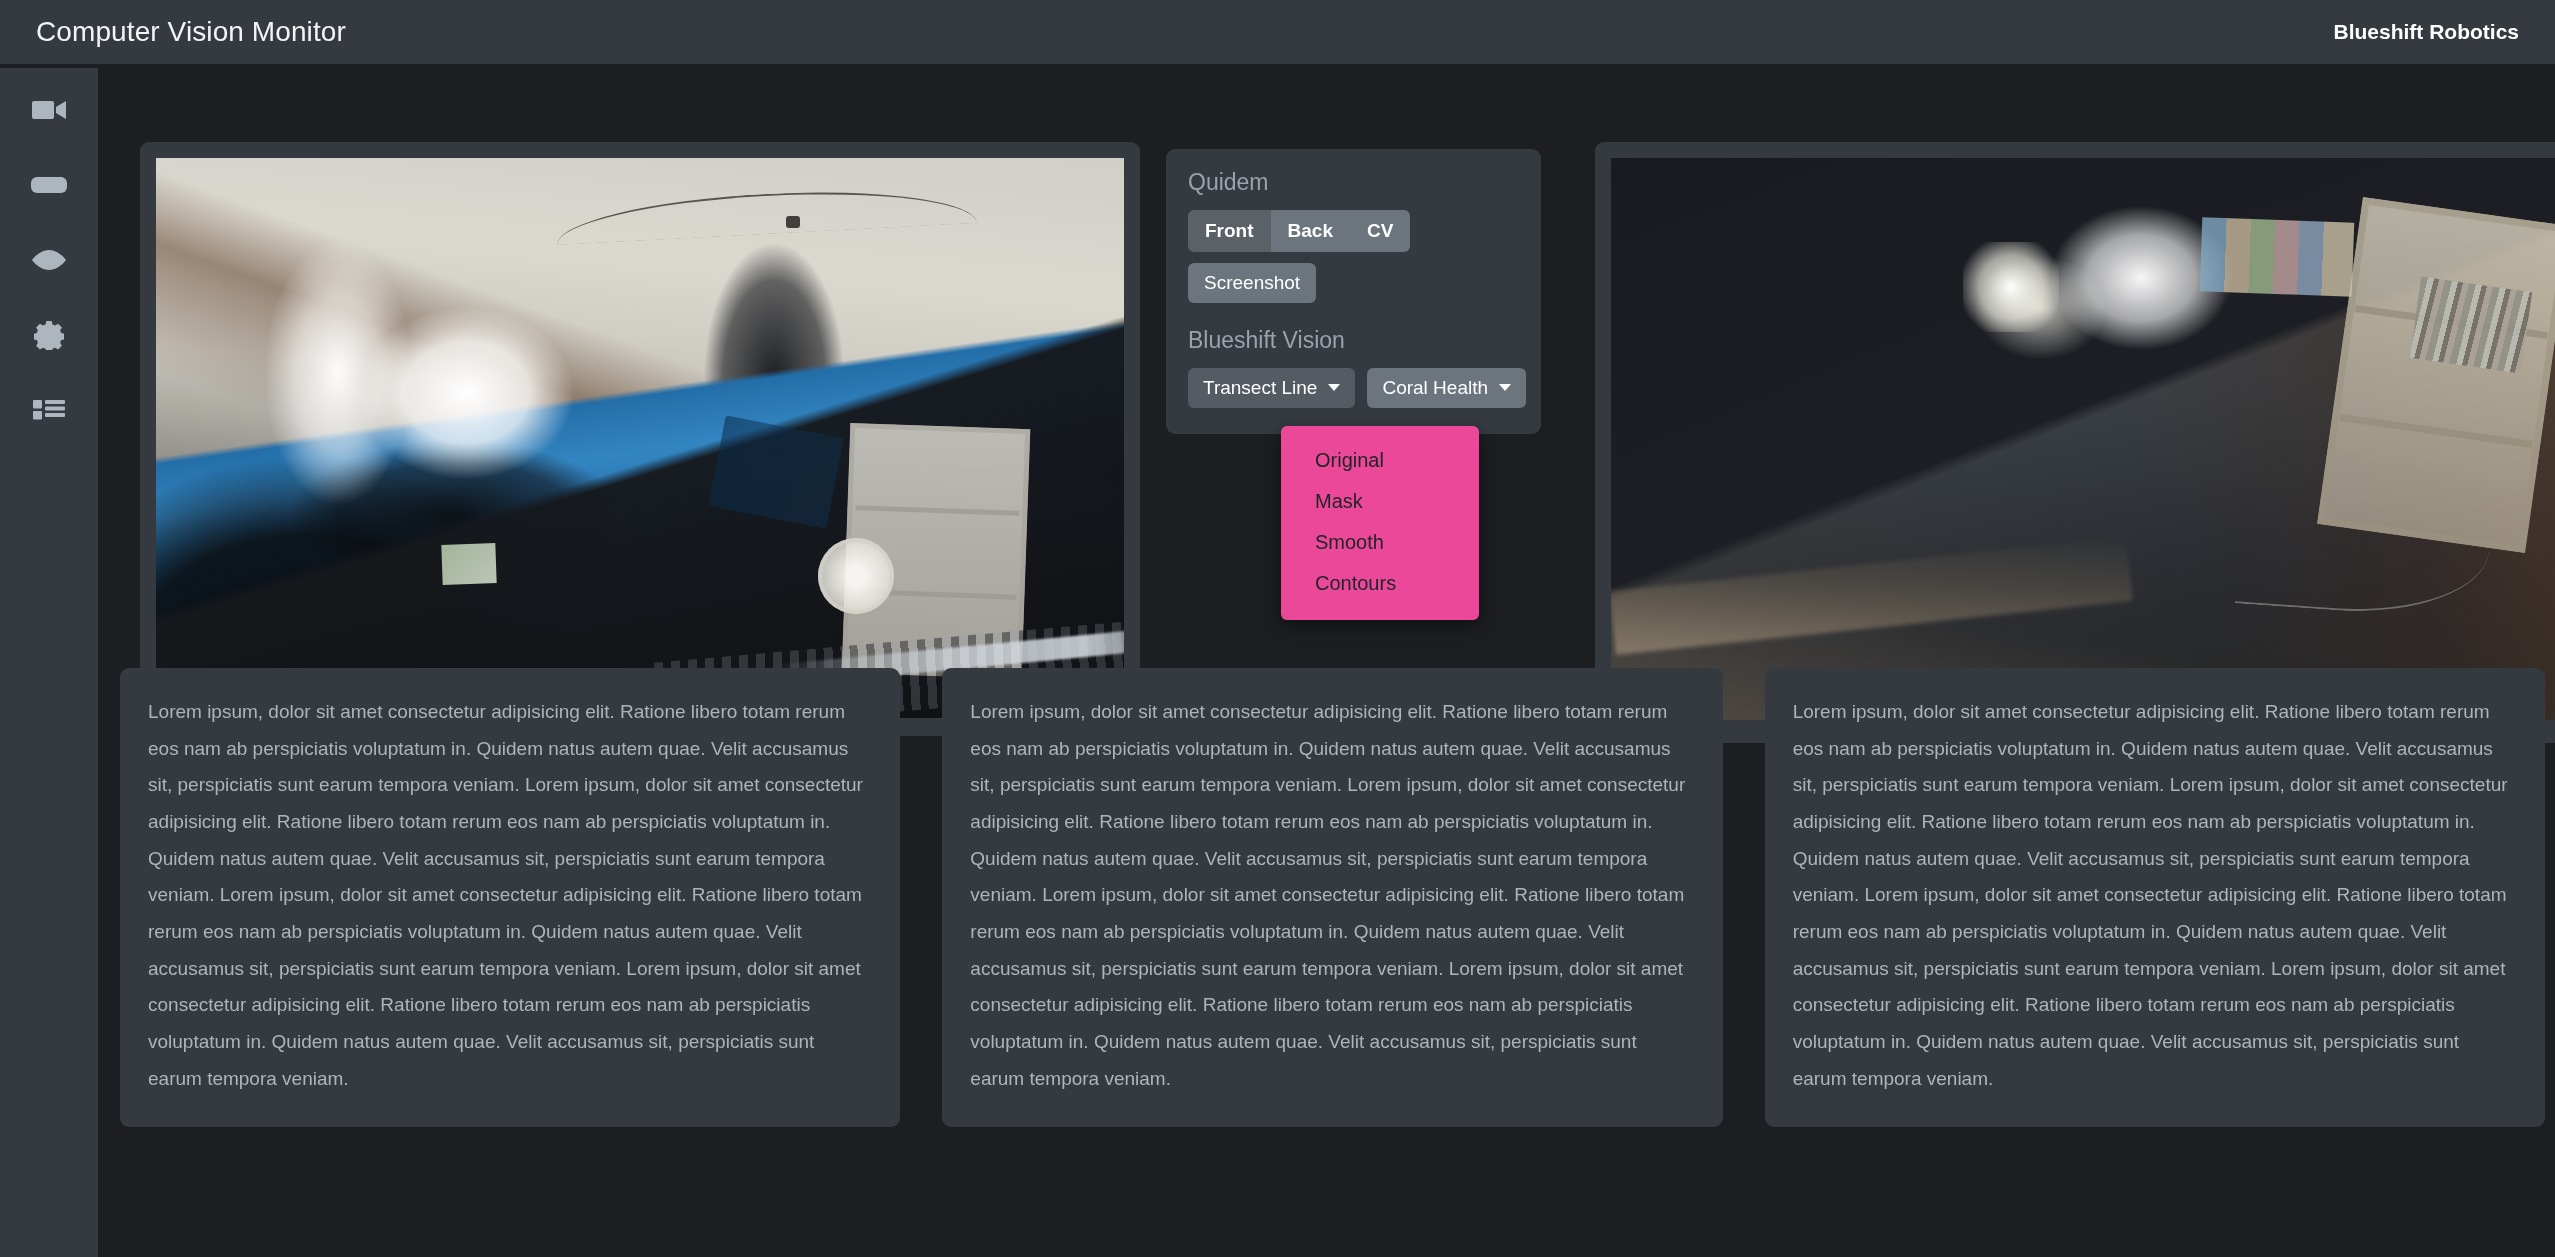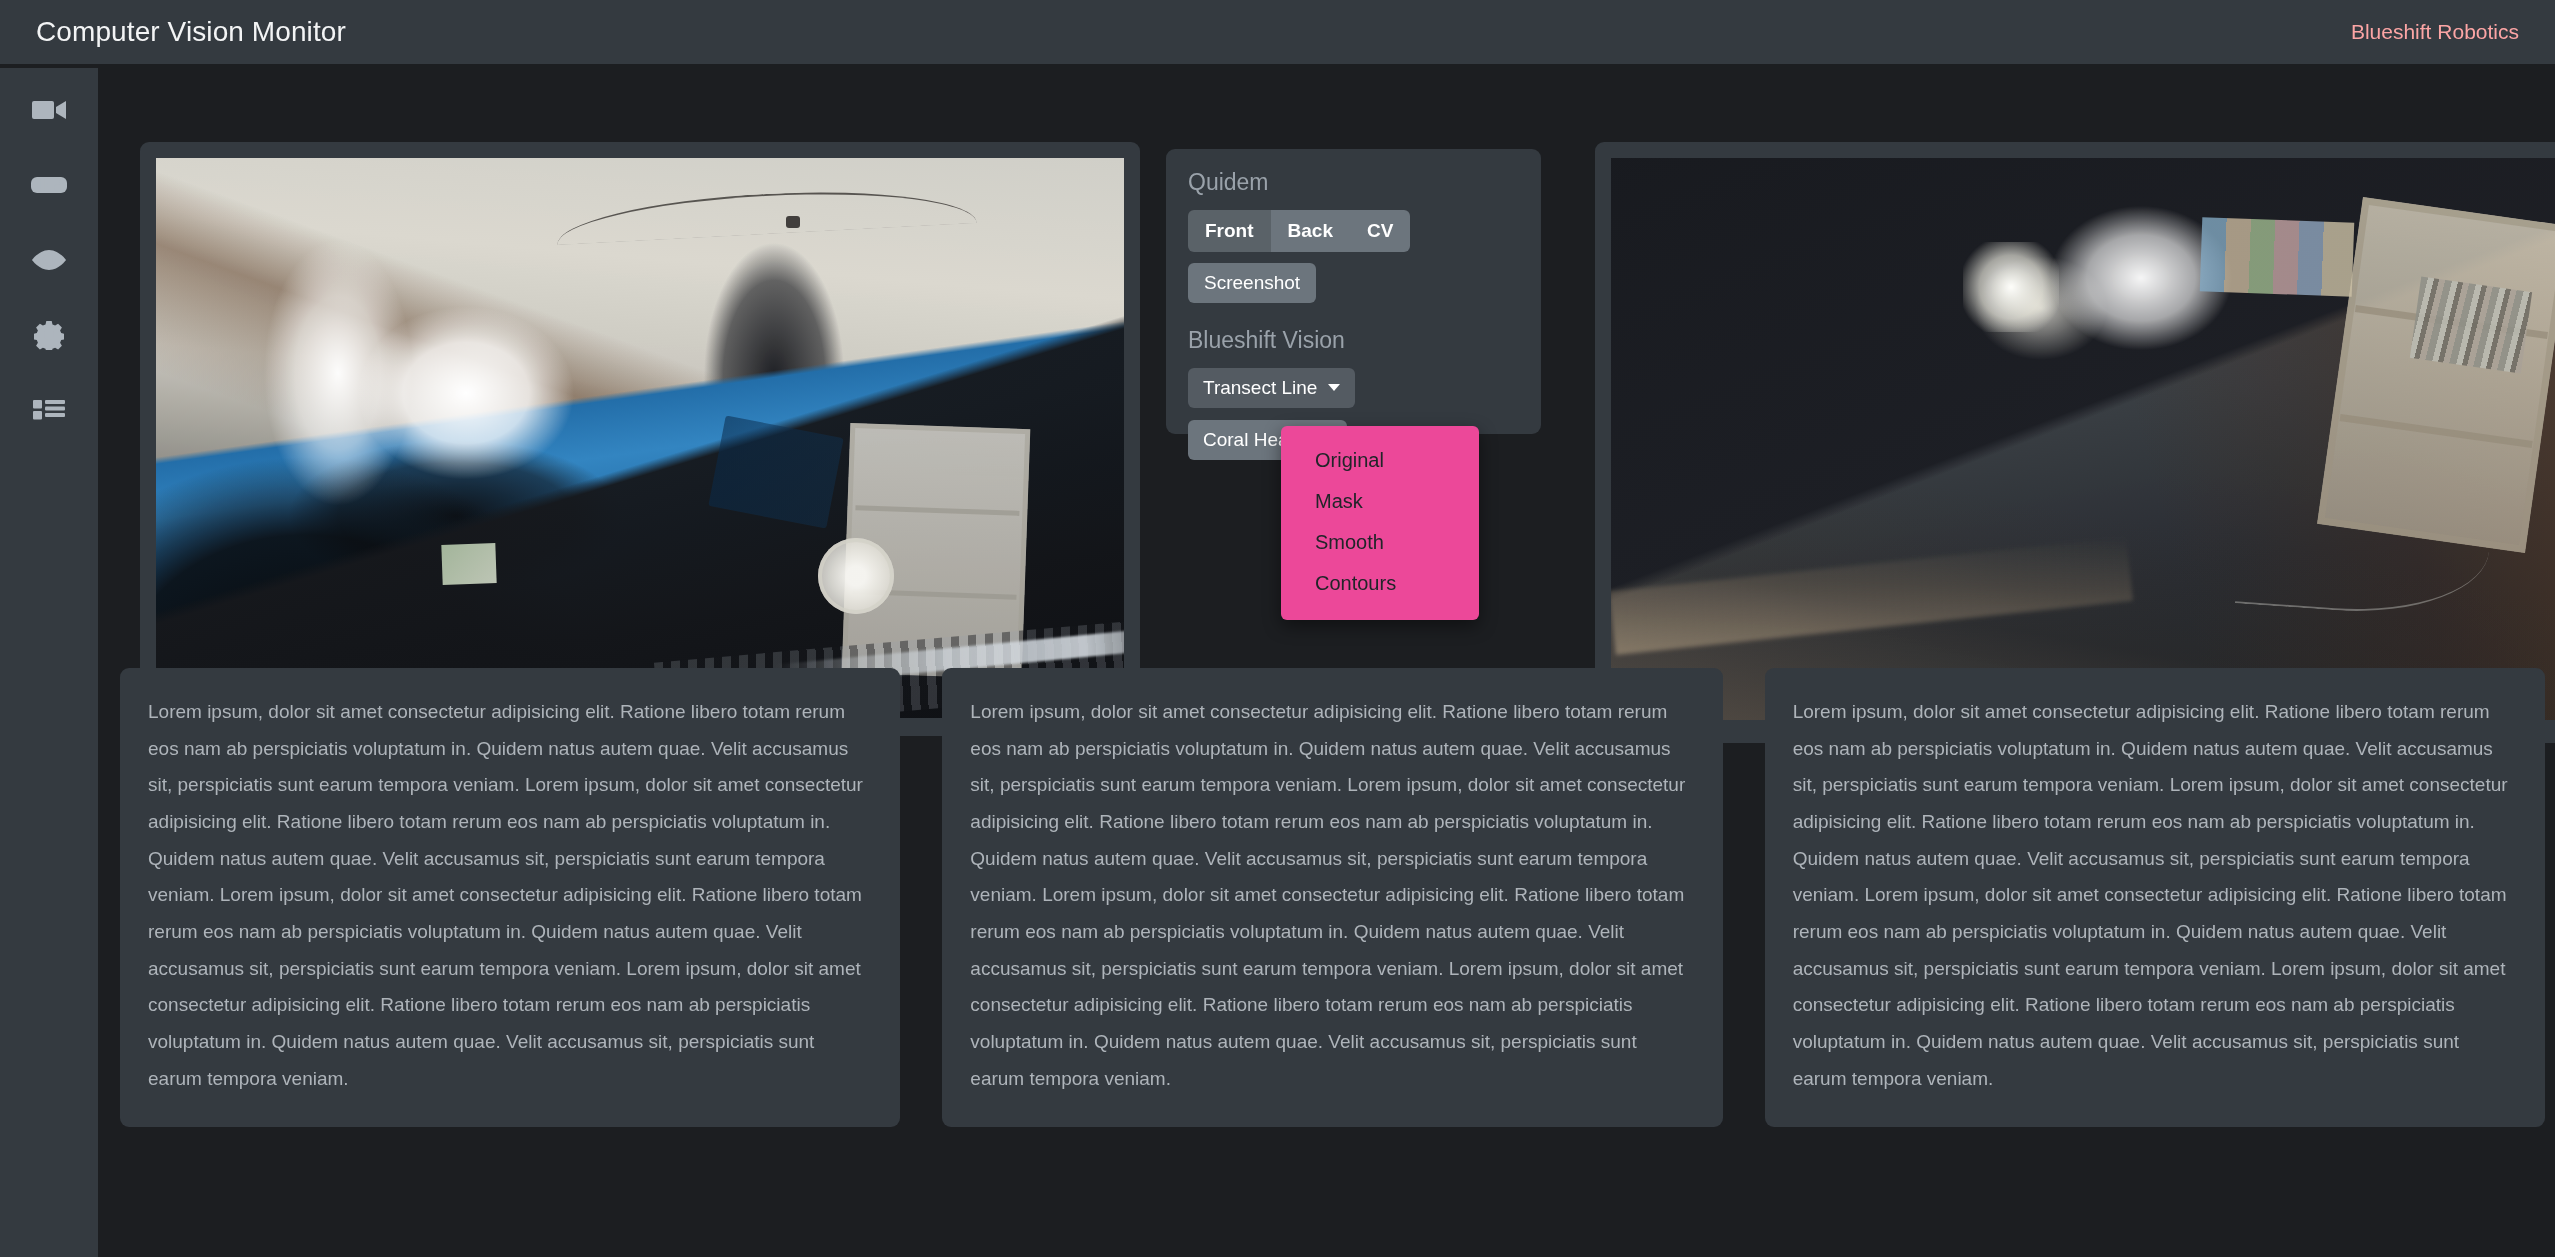--- a/index.html
+++ b/index.html
@@ -25,23 +25,23 @@
     justify-content: space-between;
     padding: 0 36px;
   }
   .app-title {
     color: #f3f4f5;
     font-size: 28px;
     font-weight: 400;
     letter-spacing: 0.1px;
   }
   .brand {
-    color: #fca5a5;
+    color: #ffffff;
     font-size: 21px;
-    font-weight: 400;
+    font-weight: 700;
   }
 
   
   .sidebar {
     position: absolute;
     top: 68px; left: 0;
     width: 98px;
     height: 1189px;
     background: #343a40;
     padding-top: 18px;
@@ -329,21 +329,21 @@
     color: #fff;
     border: none;
     border-radius: 6px;
     font-family: "Liberation Sans", sans-serif;
     font-size: 19px;
     padding: 9px 16px;
     margin-top: 11px;
     cursor: pointer;
   }
 
-  .dd-row { display: flex; gap: 12px; align-items: flex-start; flex-direction: column; }
+  .dd-row { display: flex; gap: 12px; align-items: center; }
   .dd-btn {
     background: #6c757d;
     color: #fff;
     border: none;
     border-radius: 6px;
     font-family: "Liberation Sans", sans-serif;
     font-size: 19px;
     padding: 9px 15px;
     cursor: pointer;
     display: inline-flex;

